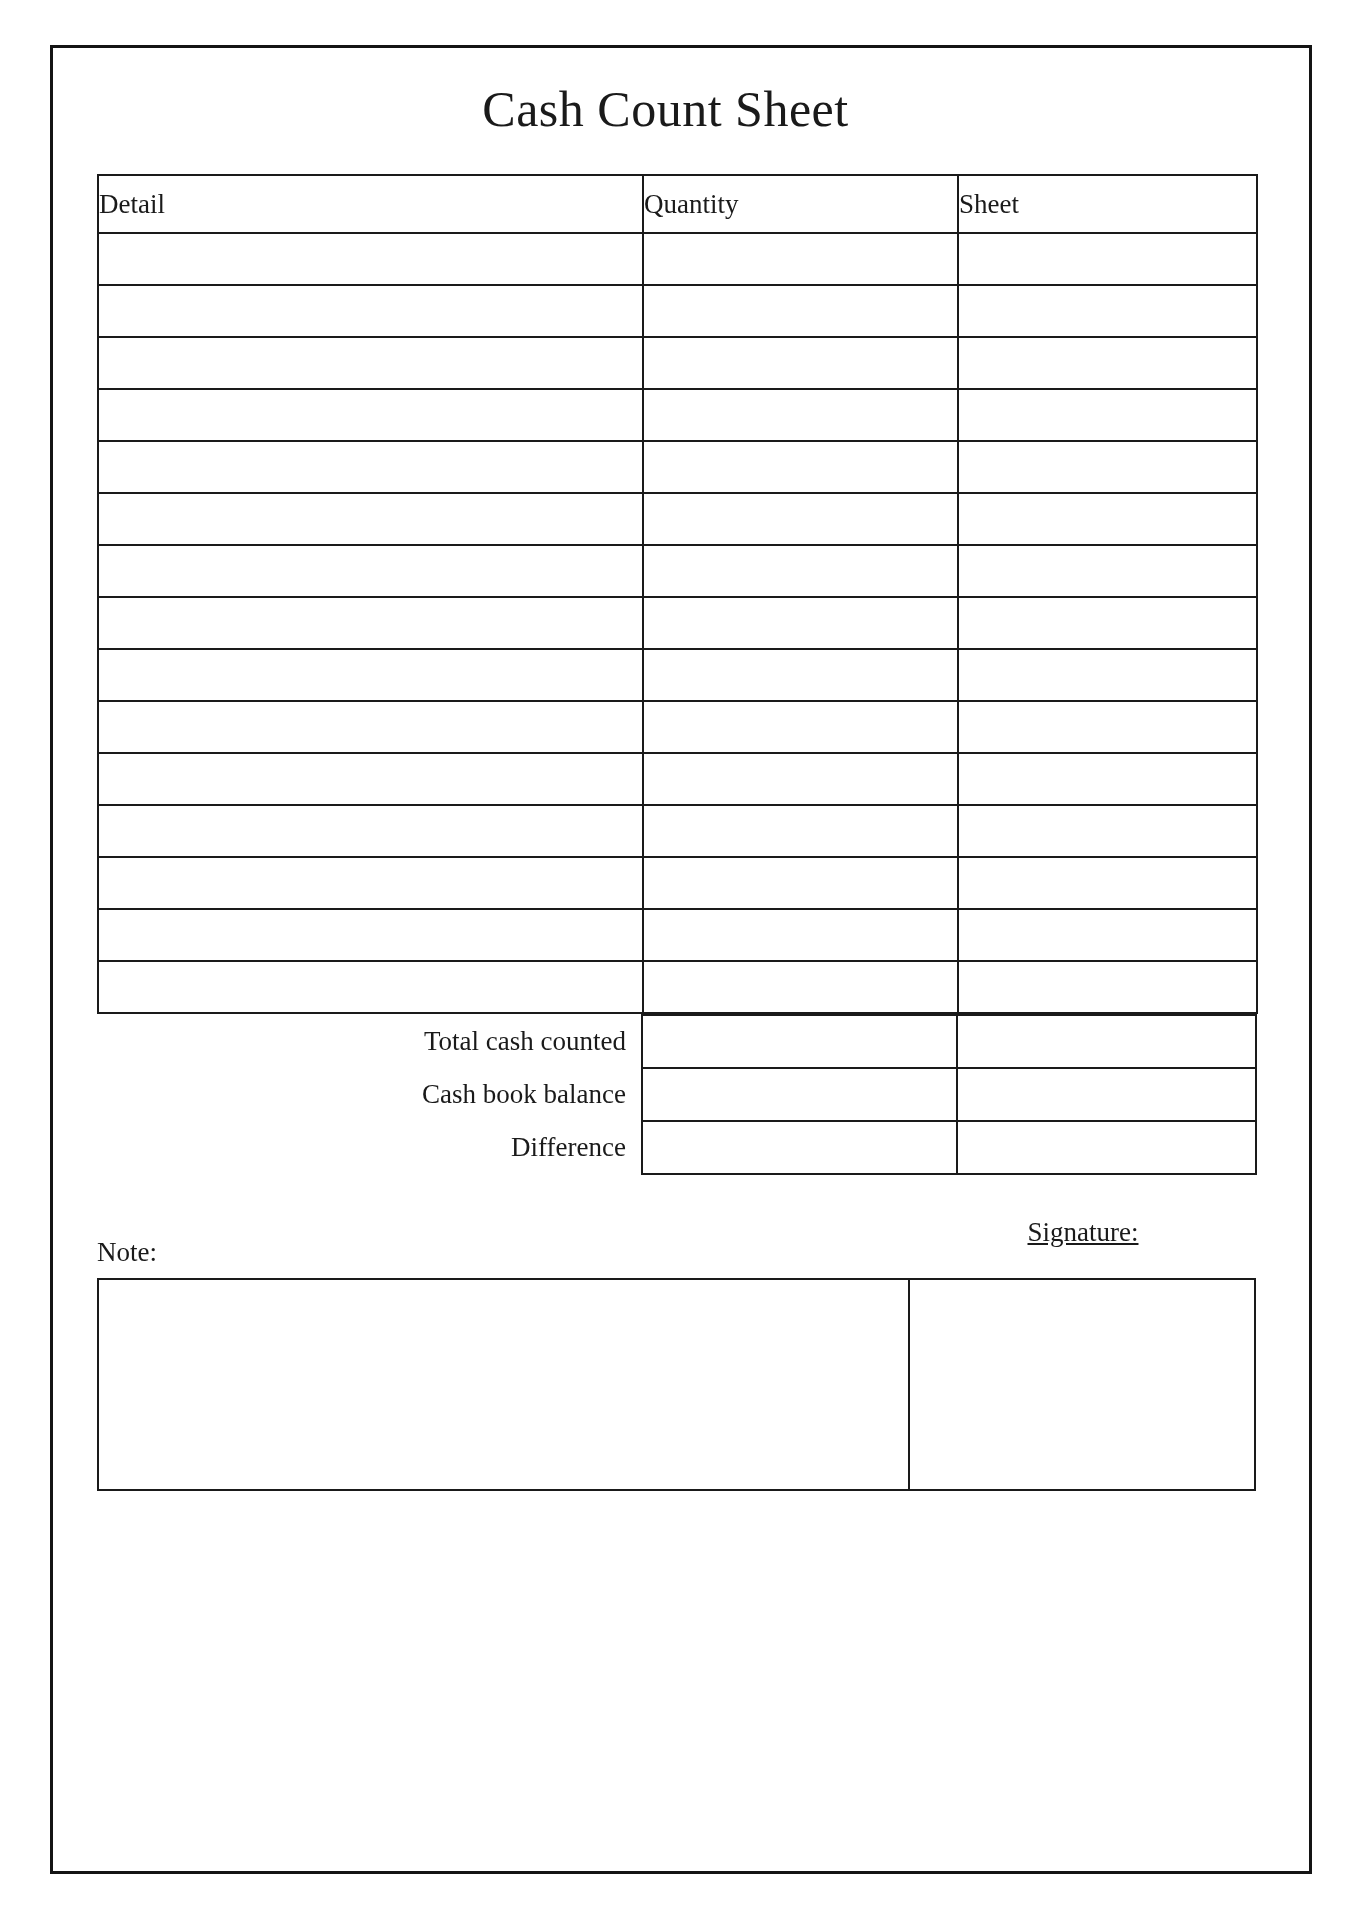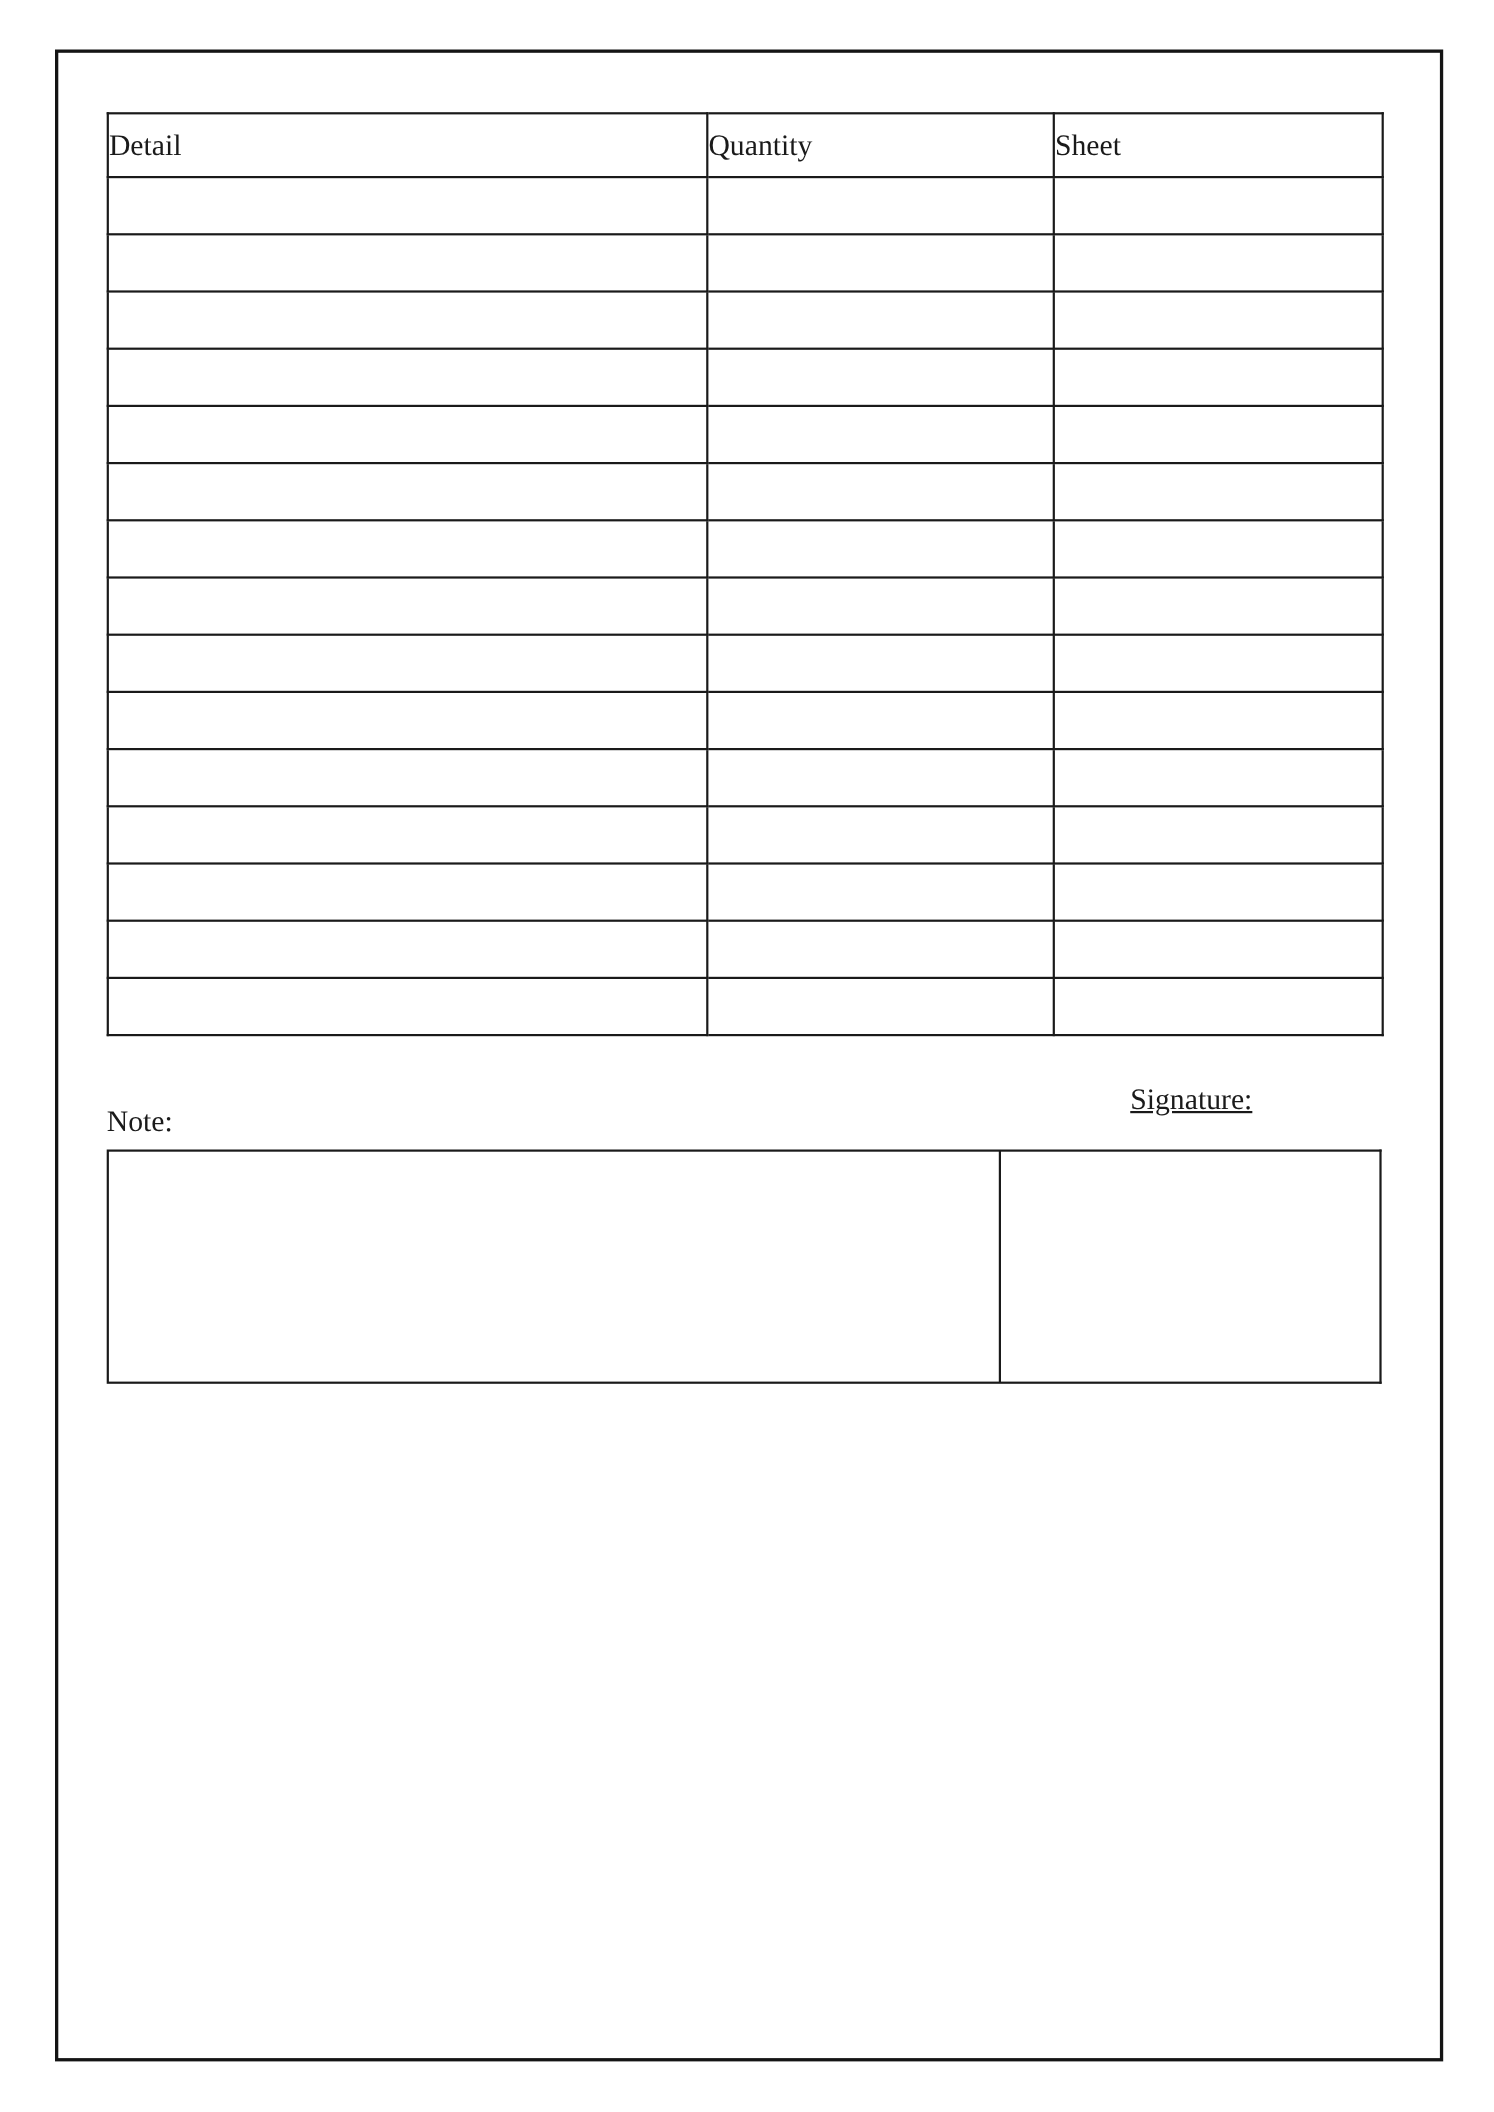--- a/index.html
+++ b/index.html
@@ -163,20 +163,21 @@
 </style>
 </head>
 <body>
 
 <div class="page">
 
   <div class="page-frame"></div>
 
   <div class="content">
 
+    <h1 class="title">Cash Count Sheet</h1>
 
 
     <table class="cc-table">
       <colgroup>
         <col class="c-detail">
         <col class="c-quantity">
         <col class="c-amount">
       </colgroup>
       <thead>
         <tr>
@@ -257,20 +258,44 @@
             <td class="blank"></td>
           </tr>
           <tr>
             <td class="blank"></td>
             <td class="blank"></td>
             <td class="blank"></td>
           </tr>
         </tbody>
     </table>
 
+    <table class="sum-table">
+      <colgroup>
+        <col class="c-detail">
+        <col class="c-quantity">
+        <col class="c-amount">
+      </colgroup>
+      <tbody id="sum-body">
+          <tr>
+            <td class="sum-label">Total cash counted</td>
+            <td class="sum-cell"></td>
+            <td class="sum-cell"></td>
+          </tr>
+          <tr>
+            <td class="sum-label">Cash book balance</td>
+            <td class="sum-cell"></td>
+            <td class="sum-cell"></td>
+          </tr>
+          <tr>
+            <td class="sum-label">Difference</td>
+            <td class="sum-cell"></td>
+            <td class="sum-cell"></td>
+          </tr>
+        </tbody>
+    </table>
 
     <div class="note-head">
       <div class="nh-left">Note:</div>
       <div class="nh-right">Signature:</div>
     </div>
 
     <div class="note-boxes">
       <div class="note-box"></div>
       <div class="sign-box"></div>
     </div>

